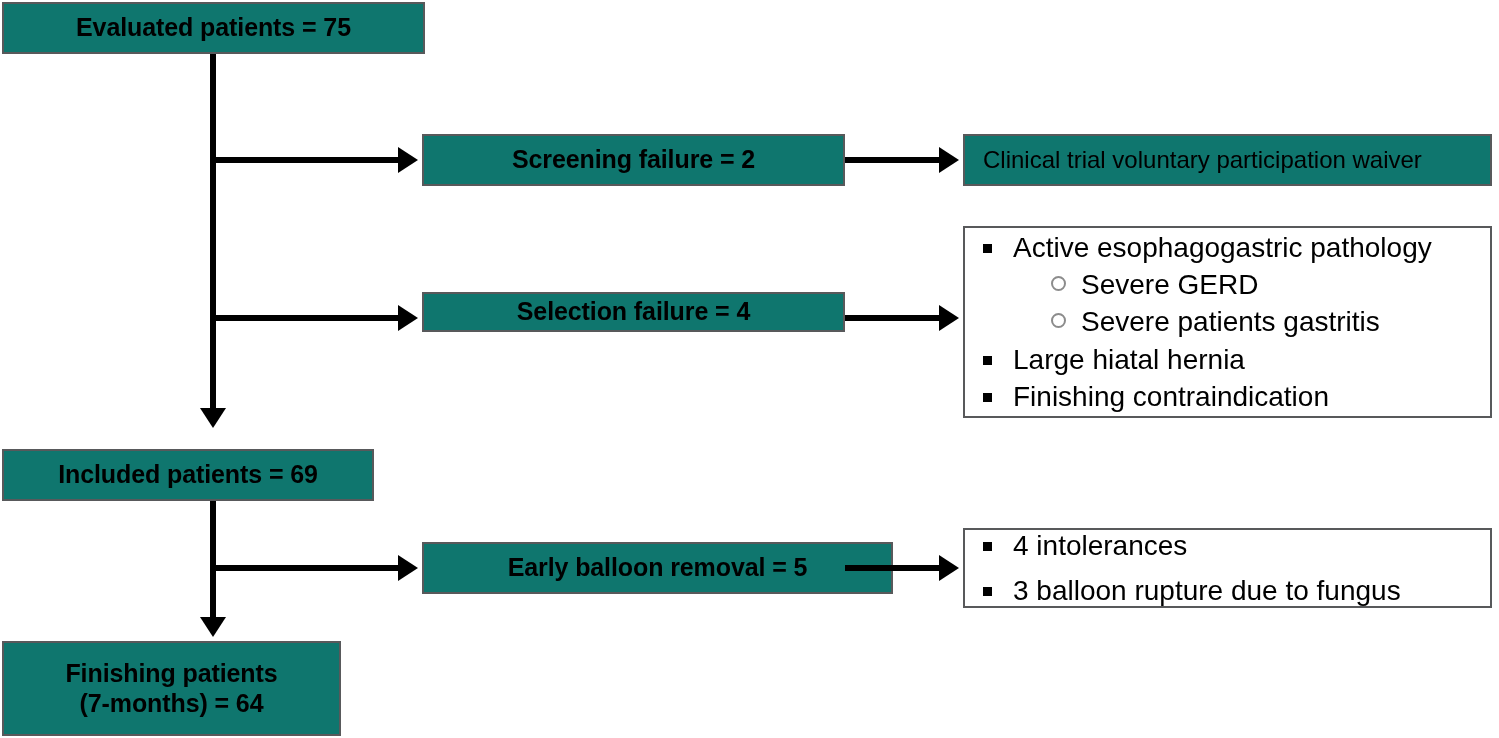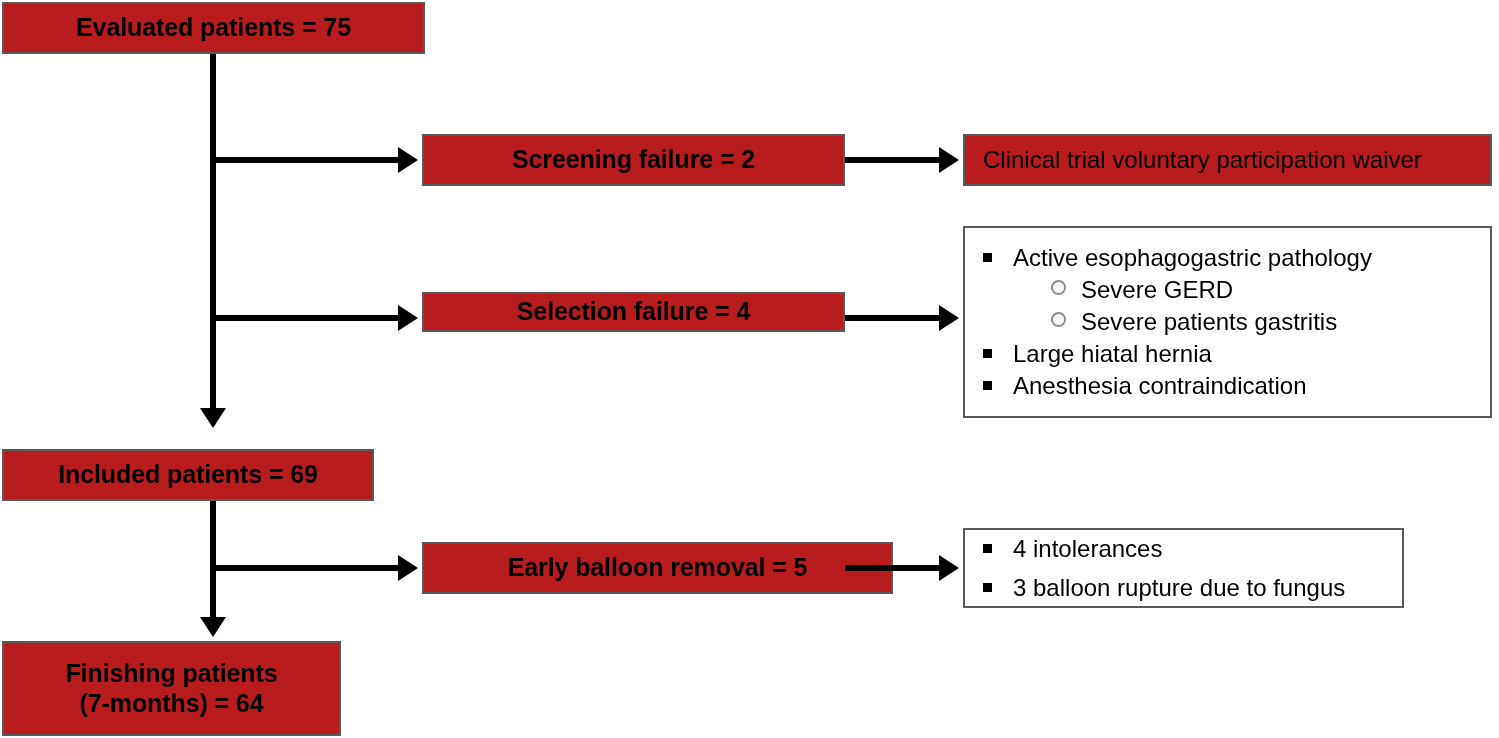--- a/index.html
+++ b/index.html
@@ -13,21 +13,21 @@
     position:relative;
     width:1499px;
     height:738px;
     overflow:hidden;
     background:#ffffff;
   }
   
   .box{
     position:absolute;
     box-sizing:border-box;
-    background:#b91c1c;
+    background:#0f766e;
     border:2px solid #58595b;
     display:flex;
     align-items:center;
     justify-content:center;
   }
   .box .txt{
     display:block;
     width:100%;
     text-align:center;
     line-height:1.18;
@@ -54,21 +54,21 @@
     background:#ffffff;
     border:2px solid #58595b;
     display:flex;
     flex-direction:column;
     justify-content:center;
     padding:8px 10px 8px 14px;
   }
   .li{
     display:flex;
     align-items:flex-start;
-    font-size:24px;
+    font-size:28px;
     line-height:1.33;
     white-space:nowrap;
   }
   .li.lvl1{margin-left:4px;}
   .li.lvl2{margin-left:72px;}
   .mk{
     flex:0 0 auto;
     display:inline-block;
     width:30px;
     position:relative;
@@ -166,25 +166,25 @@
     <div class="li lvl2">
       <span class="mk"><i class="ci"></i></span>
       <span class="lbl">Severe patients gastritis</span>
     </div>
     <div class="li lvl1">
       <span class="mk"><i class="sq"></i></span>
       <span class="lbl">Large hiatal hernia</span>
     </div>
     <div class="li lvl1">
       <span class="mk"><i class="sq"></i></span>
-      <span class="lbl">Anesthesia contraindication</span>
-    </div>
-  </div>
-
-  <div class="list-box" style="left:963px;top:528px;width:441px;height:80px;gap:7px;">
+      <span class="lbl">Finishing contraindication</span>
+    </div>
+  </div>
+
+  <div class="list-box" style="left:963px;top:528px;width:529px;height:80px;gap:7px;">
     <div class="li lvl1">
       <span class="mk"><i class="sq"></i></span>
       <span class="lbl">4 intolerances</span>
     </div>
     <div class="li lvl1">
       <span class="mk"><i class="sq"></i></span>
       <span class="lbl">3 balloon rupture due to fungus</span>
     </div>
   </div>
 

